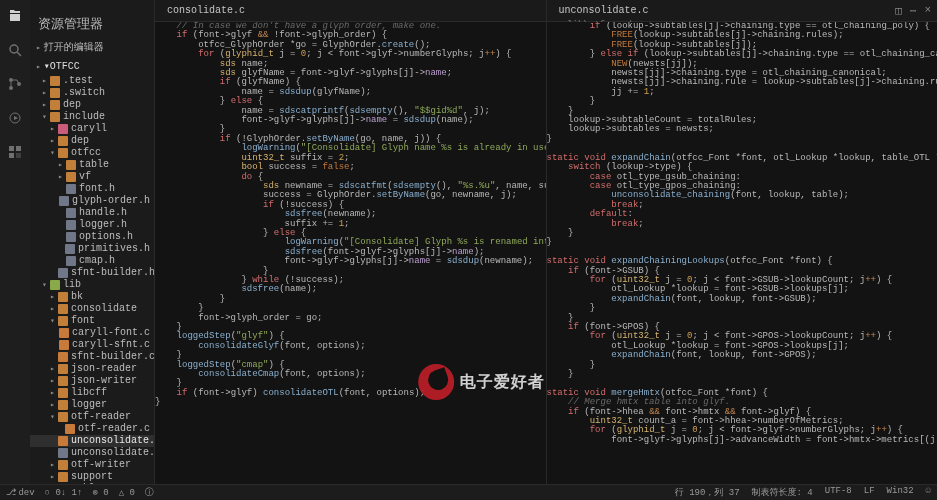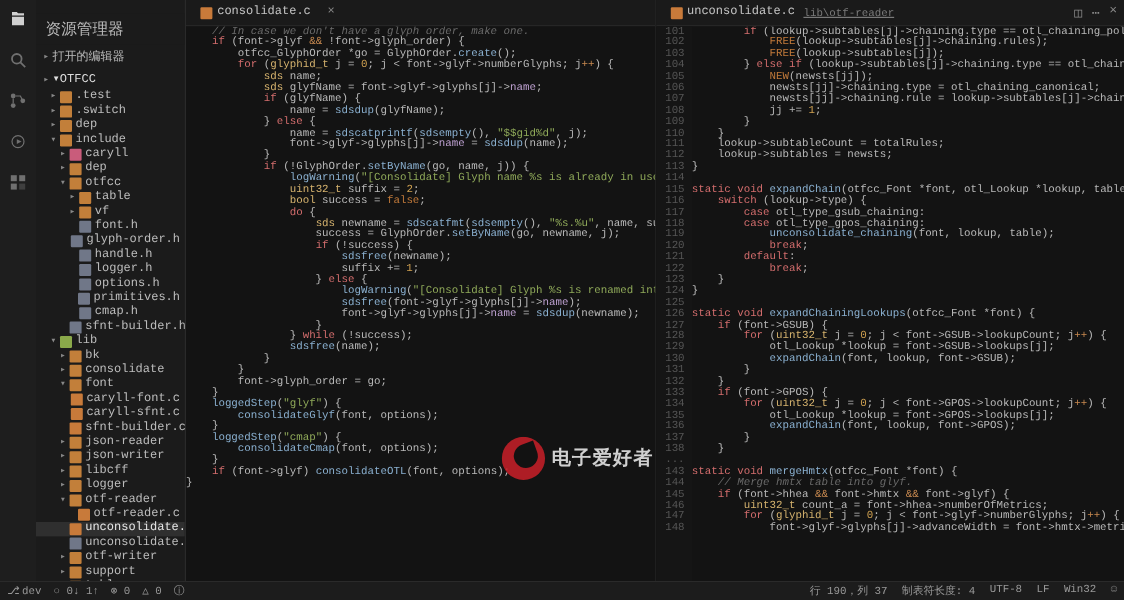--- a/index.html
+++ b/index.html
@@ -19,21 +19,21 @@
 .chev { color:#888; font-size:8px; width:8px; display:inline-block; }
 .ic.folder { background:#c27f3a; border-radius:1px; }
 .ic.pink { background:#c95c7b; border-radius:1px; }
 .ic.green { background:#8aa94a; border-radius:1px; }
 .ic.file { background:#707788; border-radius:1px; }
 .ic.orange { background:#c87a3a; border-radius:1px; }
 .editors { flex:1; display:flex; background:#131313; min-width:0; }
 .pane { flex:1; display:flex; flex-direction:column; min-width:0; border-right:1px solid #2a2a2a; }
 .pane:last-child { border-right:none; }
 .tabs { height:22px; display:flex; align-items:center; background:#1a1a1a; border-bottom:1px solid #2a2a2a; padding:0 6px; }
-.tab { display:flex; align-items:center; gap:4px; height:20px; padding:0 6px; color:#c5c5c5; font-size:10px; }
+.tab { display:flex; align-items:center; gap:4px; height:20px; padding:0 6px; color:#c5c5c5; font-size:10px;flex-direction:column; }
 .tab .ic { width:10px; height:10px; }
 .tab .close { margin-left:10px; color:#888; font-size:10px; cursor:pointer; }
 .tab .desc { color:#7a7a7a; font-size:9px; margin-left:3px;text-decoration:underline; }
 .tab-actions { margin-left:auto; display:flex; gap:8px; color:#8a8a8a; }
 .tab-actions span { cursor:pointer; }
 .code { flex:1; overflow:hidden; display:flex; background:#131313; position:relative; }
 .gutter { width:30px; text-align:right; padding-right:6px; color:#555; background:#151515; font-size:9px; line-height:9.4px; }
 .lines { flex:1; white-space:pre; font-size:9px; line-height:9.4px; color:#b9b9b9; overflow:hidden; }
 .kw { color:#d36d6d; }
 .fn { color:#8ab0d0; }
@@ -342,66 +342,20 @@
           <span>unconsolidate.c</span>
           <span class="desc">lib\otf-reader</span>
         </div>
         <div class="tab-actions">
           <span>◫</span>
           <span>⋯</span>
           <span>×</span>
         </div>
       </div>
       <div class="code">
-        <div class="gutter" id="gutR">101
-102
-103
-104
-105
-106
-107
-108
-109
-110
-111
-112
-113
-114
-115
-116
-117
-118
-119
-120
-121
-122
-123
-124
-125
-126
-127
-128
-129
-130
-131
-132
-133
-134
-135
-136
-137
-138
-...
-143
-144
-145
-146
-147
-148
-</div>
         <div class="lines" id="linesR">        <span class="kw">if</span> (lookup-&gt;subtables[j]-&gt;chaining.type == otl_chaining_poly) {
             <span class="sp">FREE</span>(lookup-&gt;subtables[j]-&gt;chaining.rules);
             <span class="sp">FREE</span>(lookup-&gt;subtables[j]);
         } <span class="kw">else if</span> (lookup-&gt;subtables[j]-&gt;chaining.type == otl_chaining_canonical) {
             <span class="sp">NEW</span>(newsts[jj]);
             newsts[jj]-&gt;chaining.type = otl_chaining_canonical;
             newsts[jj]-&gt;chaining.rule = lookup-&gt;subtables[j]-&gt;chaining.rule;
             jj += <span class="nm">1</span>;
         }
     }

